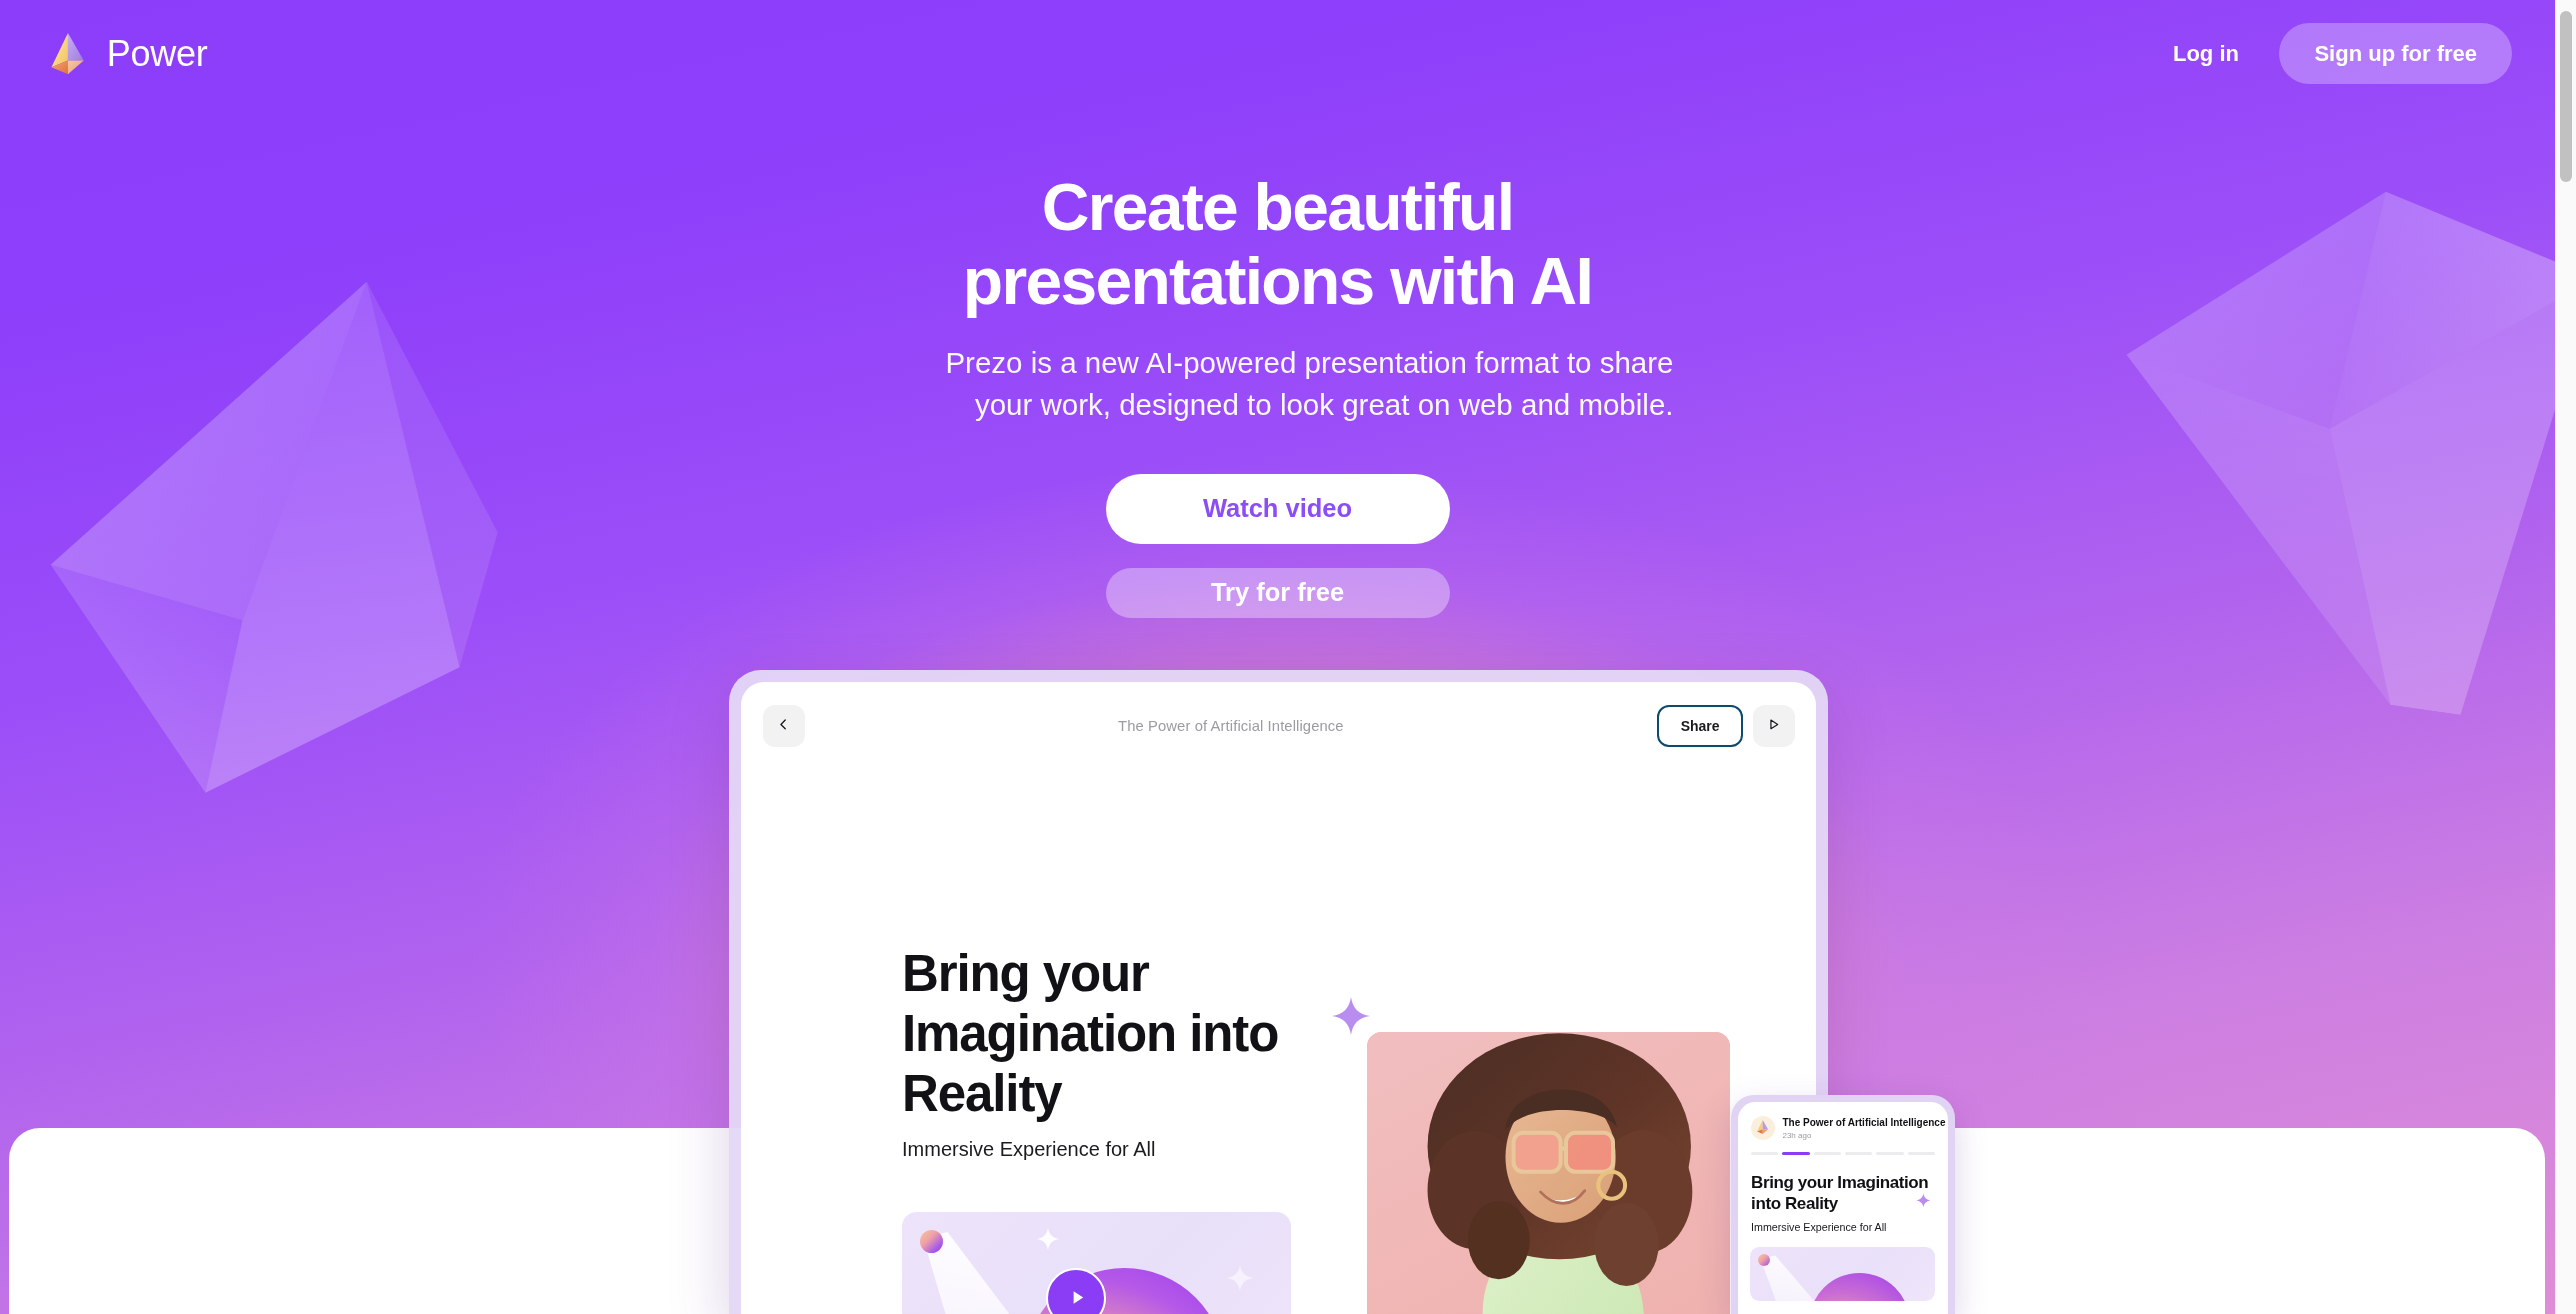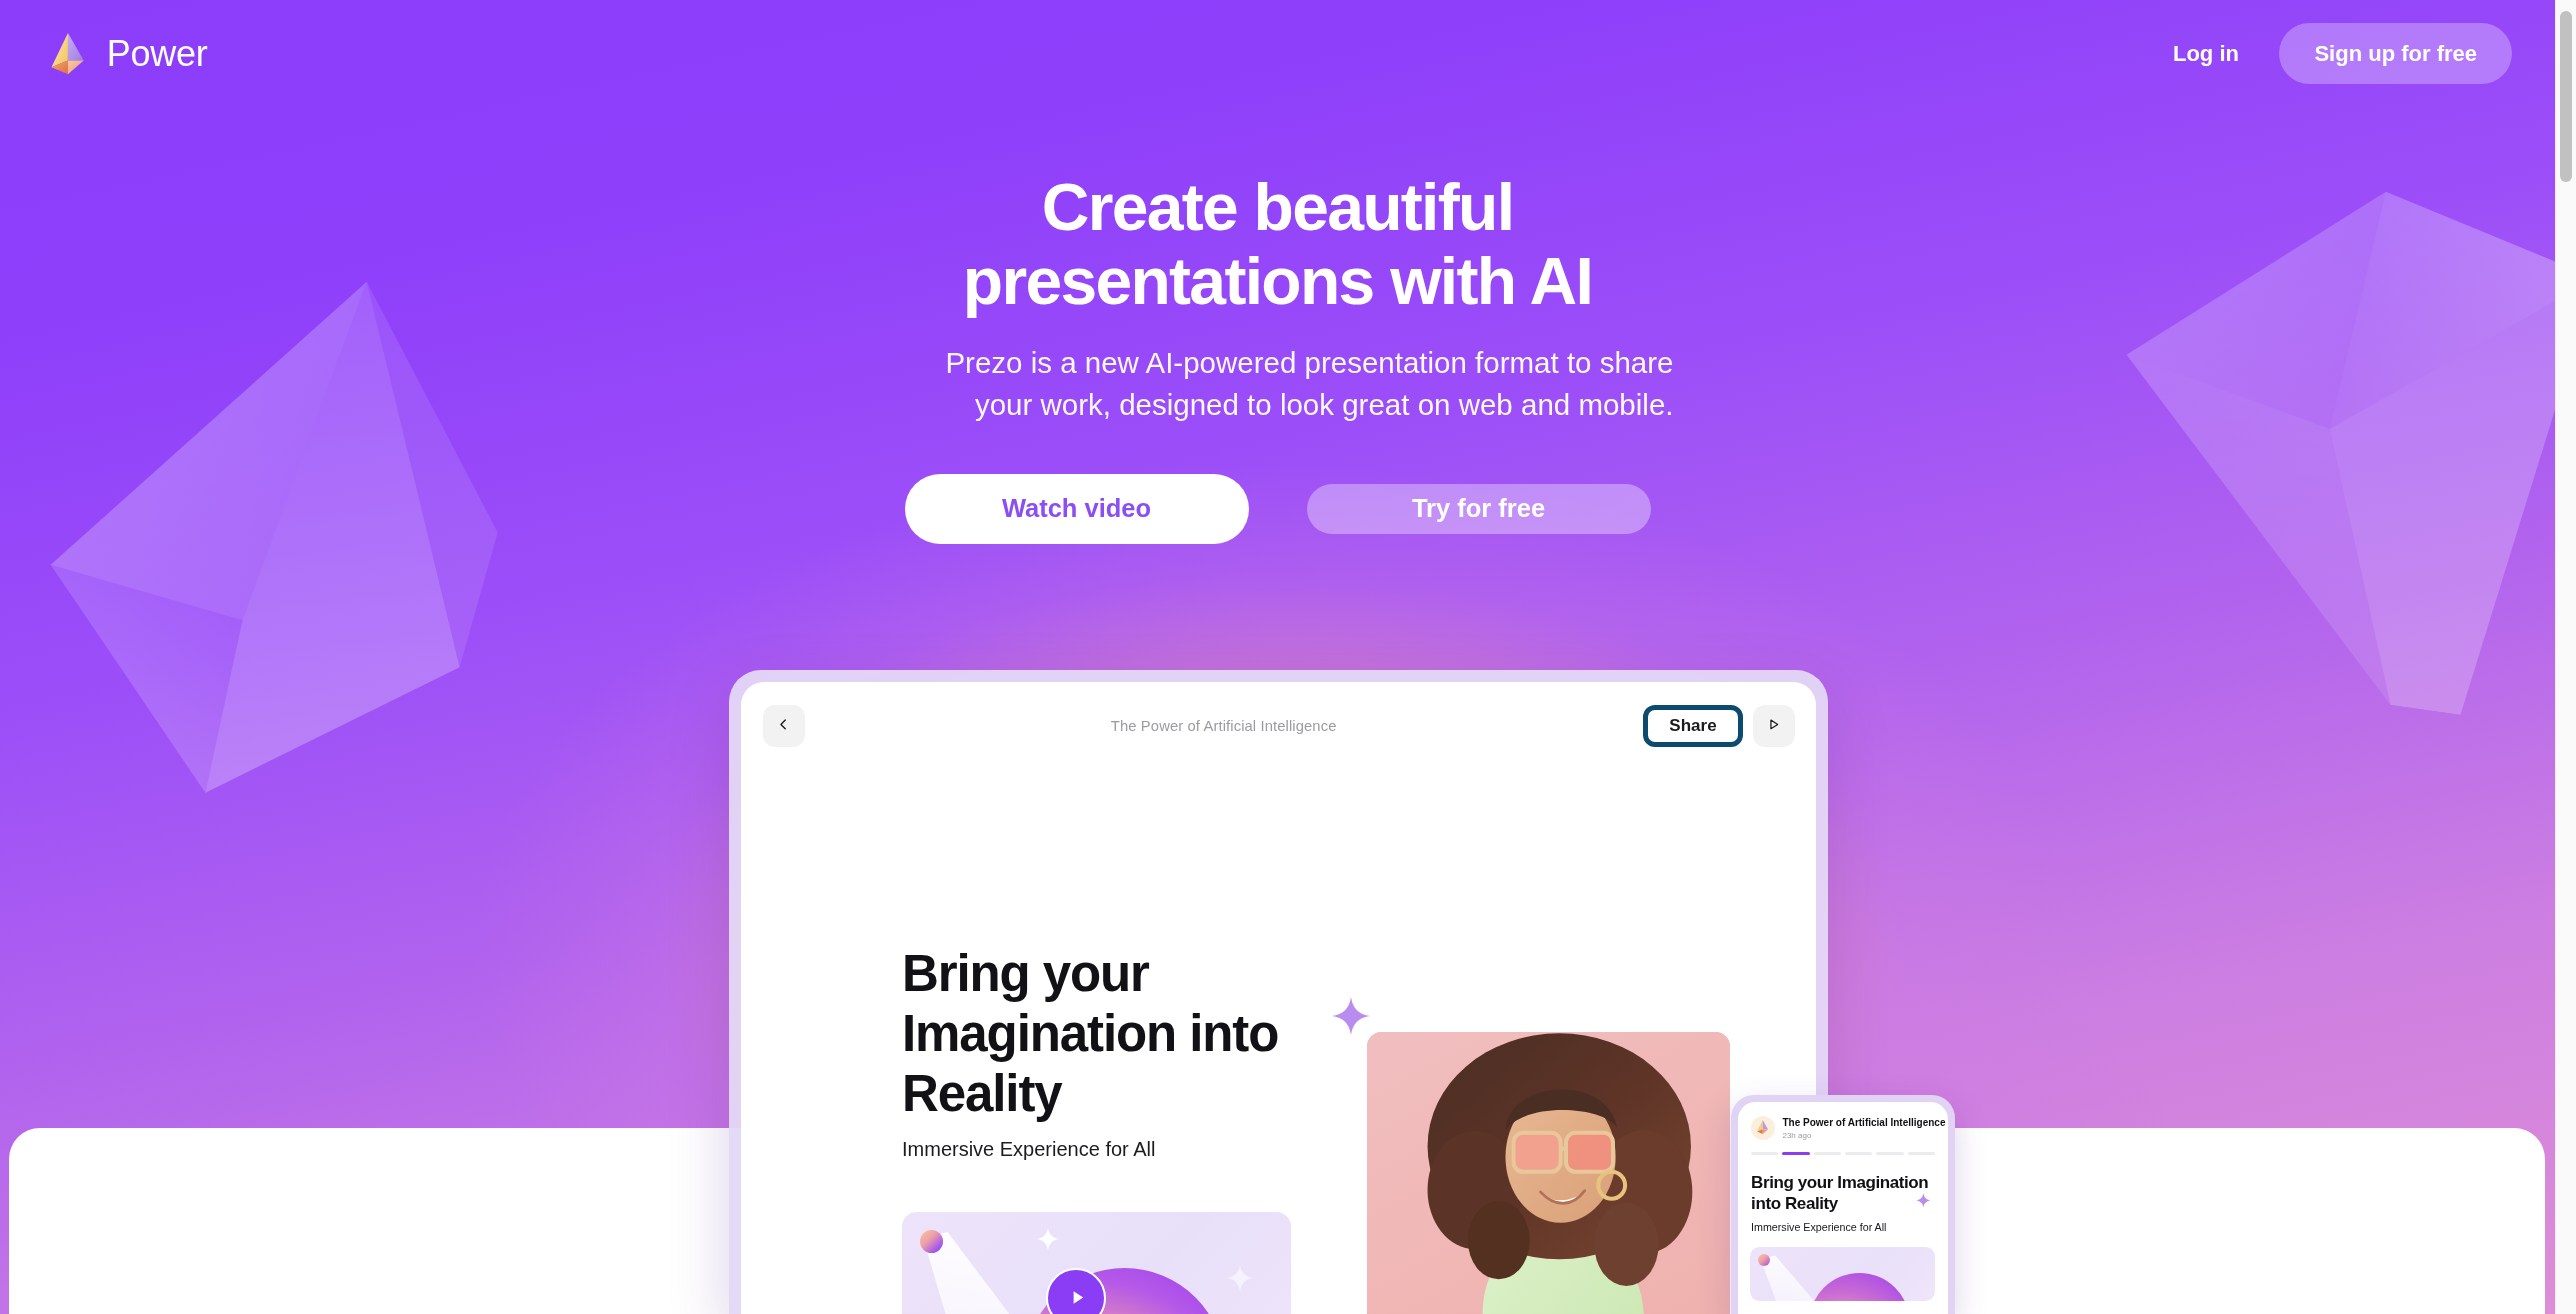--- a/index.html
+++ b/index.html
@@ -87,21 +87,21 @@
     width: 792px;
     text-align: right;
     color: #ffffff;
     font-size: 29.5px;
     font-weight: 400;
     line-height: 1.42;
     opacity: 0.96;
   }
   .hero-cta {
     margin-top: 48px;
-    display: flex; gap: 58px; align-items: center;
+    display: flex; gap: 24px; align-items: center; flex-direction: column;
   }
   .btn {
     border-radius: 47px;
     font-size: 25.5px;
     font-weight: 700;
     display: flex; align-items: center; justify-content: center;
     cursor: pointer;
     white-space: nowrap;
   }
   .btn-watch {
@@ -148,24 +148,24 @@
     flex: none;
   }
   .app-title {
     flex: 1; text-align: center;
     font-size: 14.8px; color: #9b9ba3; font-weight: 400;
     letter-spacing: 0.1px;
   }
   .app-bar-right { display: flex; align-items: center; gap: 9.4px; flex: none; }
   .share-btn {
     height: 42px; padding: 0 21.5px;
-    border: 5px solid #0c4a6e; border-radius: 12px;
+    border: 2px solid #0c4a6e; border-radius: 12px;
     background: #ffffff;
     display: flex; align-items: center; justify-content: center;
-    font-size: 17px; font-weight: 600; color: #1a1a1f;
+    font-size: 14px; font-weight: 600; color: #1a1a1f;
     cursor: pointer; white-space: nowrap;
   }
 
   
   .slide {
     position: absolute; left: 0; top: 87px;
     width: 100%; bottom: 0;
     padding: 175px 0 0 161px;
   }
   .slide-head {

